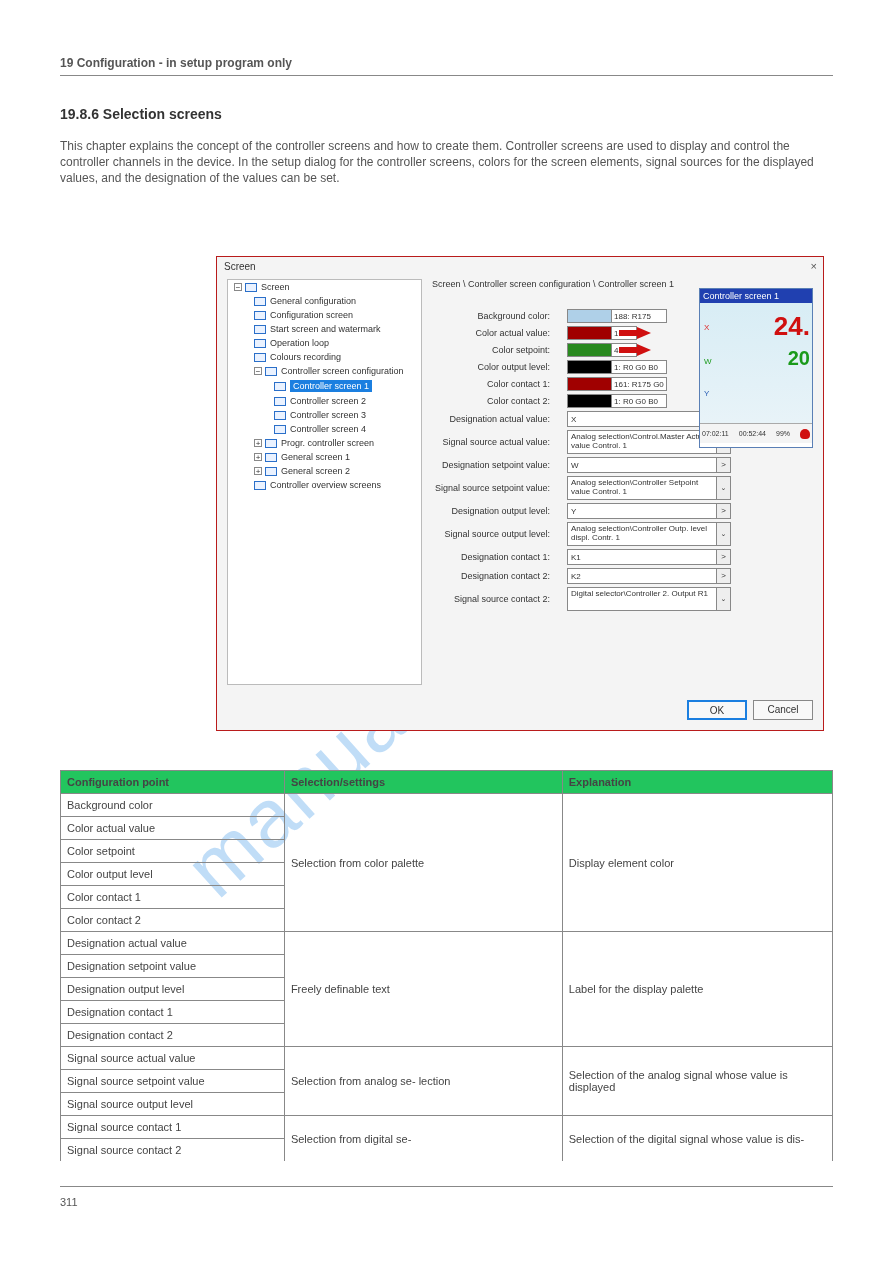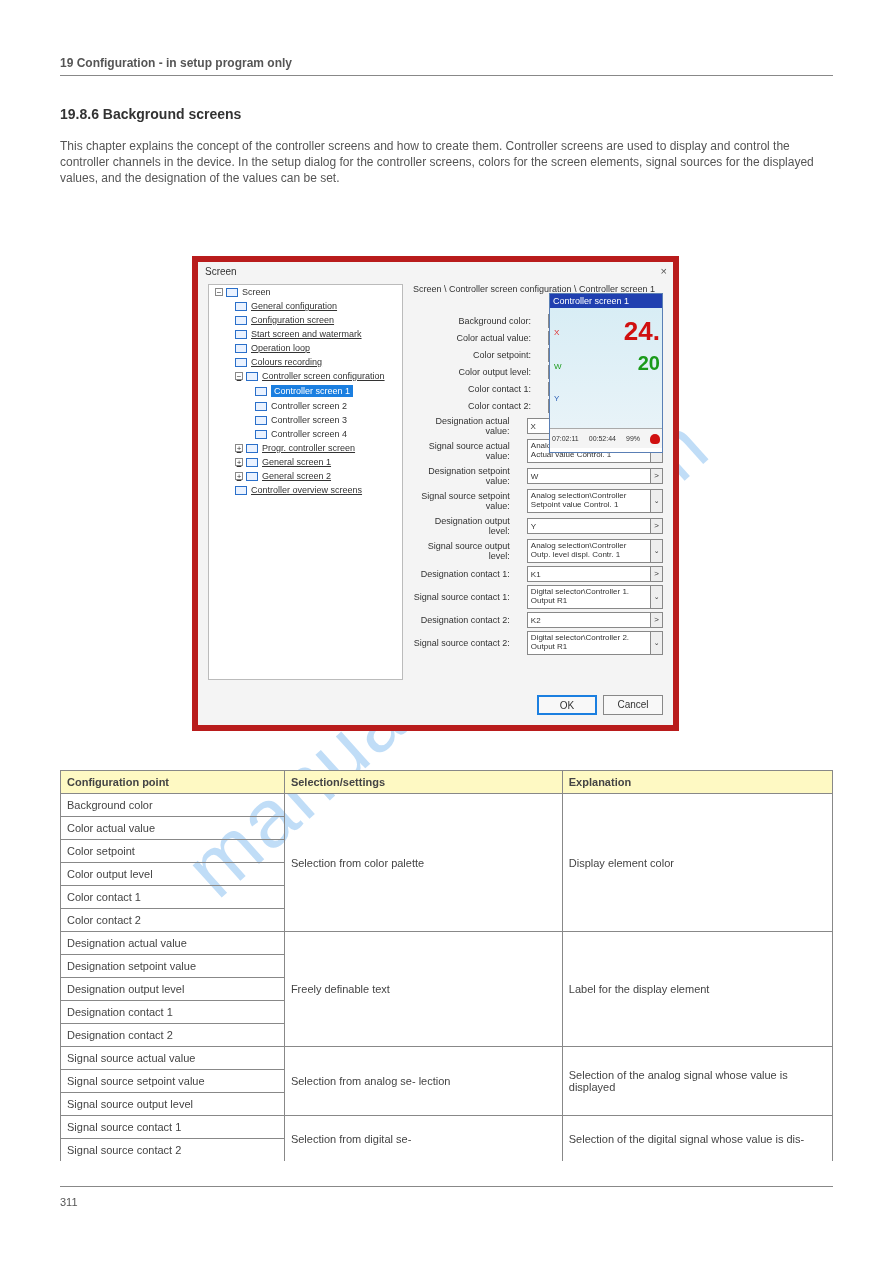--- a/index.html
+++ b/index.html
@@ -26,38 +26,38 @@
   .section-heading {
     position: absolute; left: 0; top: 30px;
     font-size: 14px; font-weight: bold; color: #333;
   }
   .intro-text {
     position: absolute; left: 0; top: 62px; right: 0;
     font-size: 12px; line-height: 1.35;
   }
   
   .shot-wrap {
-    position: absolute; left: 132px; top: 180px;
-    width: 487px; height: 475px;
-    border: 6px solid #b91c1c; background: #f4f4f4;
+    position: absolute; left: 156px; top: 180px;
+    width: 608px; height: 475px;
+    border: 1px solid #b91c1c; background: #f4f4f4;
     font-size: 9px; color: #333;
   }
   .shot-title {
     position: absolute; left: 7px; top: 4px; font-size: 10px;
   }
   .shot-close {
     position: absolute; right: 6px; top: 3px; font-size: 11px; color: #555;
   }
   .tree-pane {
     position: absolute; left: 10px; top: 22px; width: 195px; bottom: 45px;
     background: #fff; border: 1px solid #bbb; overflow: hidden;
   }
   .tree-node { padding: 2px 0 2px 18px; white-space: nowrap; display: flex; align-items: center; }
   .tree-node.l1 { padding-left: 6px; }
-  .tree-node.l2 { padding-left: 26px; text-decoration: underline; }
+  .tree-node.l2 { padding-left: 26px; }
   .tree-node.l3 { padding-left: 46px; }
   .tree-icon {
     width: 12px; height: 9px; border: 1px solid #2a6fc9;
     display: inline-block; margin-right: 4px; background: #eaf2ff;
     position: relative;
   }
   .tree-exp {
     width: 8px; height: 8px; border: 1px solid #888; font-size: 8px;
     line-height: 7px; text-align: center; margin-right: 3px;
     display: inline-block; color: #333;
@@ -143,42 +143,42 @@
     font-family: Arial, sans-serif; pointer-events: none;
   }
   
   .spec-table {
     position: absolute; left: 0; right: 0; top: 694px;
     border-collapse: collapse; font-size: 11px; color: #444;
   }
   .spec-table th, .spec-table td {
     border: 1px solid #888; padding: 5px 6px; text-align: left; vertical-align: top;
   }
-  .spec-table th { font-weight: bold; background: #fef9c3; }
+  .spec-table th { font-weight: bold; background: #22c55e; }
   .spec-table .c1 { width: 29%; }
   .spec-table .c2 { width: 36%; }
   .spec-table .c3 { width: 35%; }
   .footer-row {
     position: absolute; bottom: -22px; left: 0; right: 0;
     display: flex; justify-content: flex-start; font-size: 11px;
   }
 </style>
 </head>
 <body>
 
 <div class="watermark">manualshive.com</div>
 
 <div class="page-frame">
 
   <div class="header-row">
     <span>19 Configuration - in setup program only</span>
     <span></span>
   </div>
 
-  <div class="section-heading">19.8.6 Background screens</div>
+  <div class="section-heading">19.8.6 Selection screens</div>
   <div class="intro-text">This chapter explains the concept of the controller screens and how to create them. Controller screens are used to display and control the controller channels in the device. In the setup dialog for the controller screens, colors for the screen elements, signal sources for the displayed values, and the designation of the values can be set.</div>
 
   <div class="shot-wrap">
     <div class="shot-title">Screen</div>
     <div class="shot-close">×</div>
 
     <div class="tree-pane">
       <div class="tree-node l1">
           <span class="tree-exp">−</span>
           <span class="tree-icon"></span>
@@ -311,26 +311,20 @@
       <div class="form-row">
         <div class="flabel">Signal source output level:</div>
         <div class="src-input">Analog selection\Controller
 Outp. level displ. Contr. 1</div>
         <div class="src-dd">⌄</div>
       </div>
       <div class="form-row">
         <div class="flabel">Designation contact 1:</div>
         <div class="text-input" style="width:150px">K1</div>
         <div class="dd-btn">&gt;</div>
-      </div>
-      <div class="form-row">
-        <div class="flabel">Signal source contact 1:</div>
-        <div class="src-input">Digital selector\Controller
-1. Output R1</div>
-        <div class="src-dd">⌄</div>
       </div>
       <div class="form-row">
         <div class="flabel">Designation contact 2:</div>
         <div class="text-input" style="width:150px">K2</div>
         <div class="dd-btn">&gt;</div>
       </div>
       <div class="form-row">
         <div class="flabel">Signal source contact 2:</div>
         <div class="src-input">Digital selector\Controller
 2. Output R1</div>
@@ -388,21 +382,21 @@
       <tr>
           <td>Color contact 1</td>
         </tr>
       <tr>
           <td>Color contact 2</td>
         </tr>
 
       <tr>
           <td>Designation actual value</td>
           <td rowspan="5" style="vertical-align:middle">Freely definable text</td>
-          <td rowspan="5" style="vertical-align:middle">Label for the display element</td>
+          <td rowspan="5" style="vertical-align:middle">Label for the display palette</td>
         </tr>
       <tr>
           <td>Designation setpoint value</td>
         </tr>
       <tr>
           <td>Designation output level</td>
         </tr>
       <tr>
           <td>Designation contact 1</td>
         </tr>

